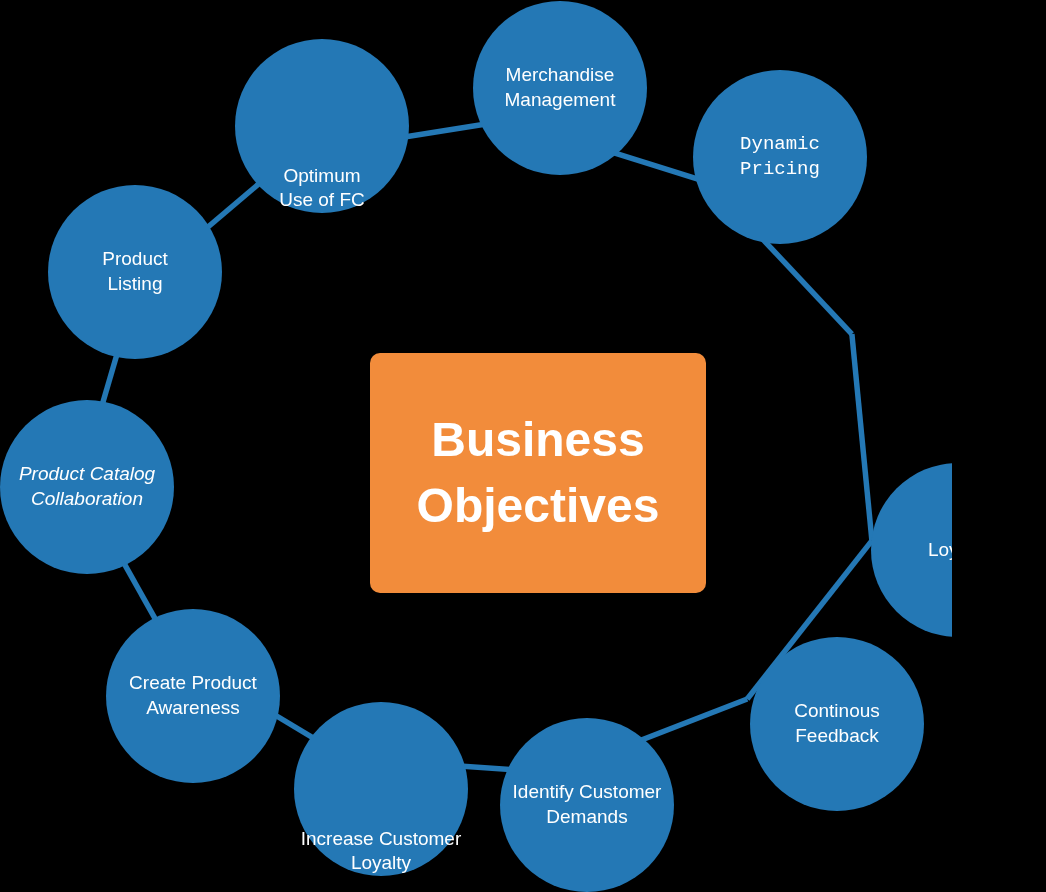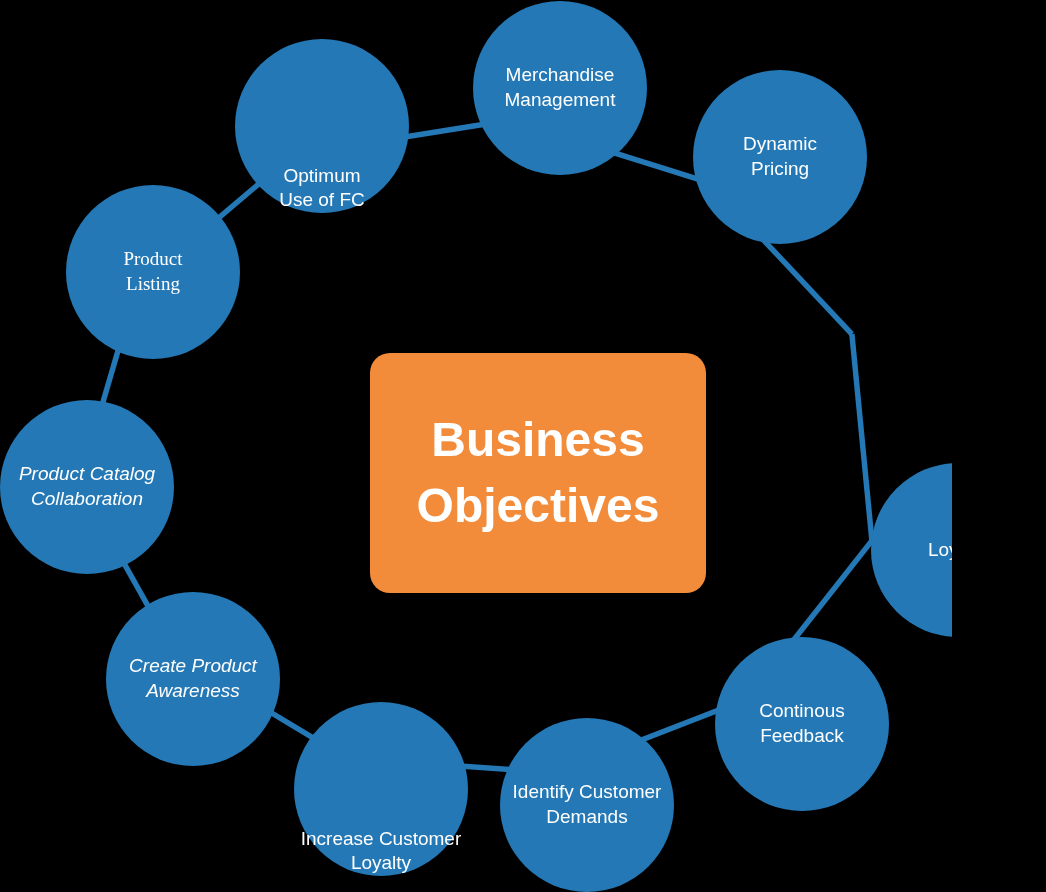--- a/index.html
+++ b/index.html
@@ -44,21 +44,21 @@
   .node .label {
     white-space: pre-line;
     padding: 0 6px;
   }
   .center-box {
     position: absolute;
     left: 370px;
     top: 353px;
     width: 336px;
     height: 240px;
-    border-radius: 20px;
+    border-radius: 10px;
     background: var(--center-fill, #F28C3B);
     color: var(--text, #FFFFFF);
     display: flex;
     align-items: center;
     justify-content: center;
     text-align: center;
     font-size: 48px;
     font-weight: 700;
     line-height: 1.38;
   }
@@ -82,48 +82,48 @@
     <line class="link" x1="193" y1="676" x2="87" y2="487"></line>
     <line class="link" x1="87" y1="487" x2="150" y2="272"></line>
     <line class="link" x1="150" y1="272" x2="322" y2="126"></line>
     <line class="link" x1="322" y1="126" x2="560" y2="88"></line>
   </svg>
 
   <div class="node" style="left:473px; top:1px;">
       <span class="label">Merchandise
 Management</span>
     </div>
-  <div class="node" style="left:693px; top:70px;">
+  <div class="node" style="left:693px; top:70px;font-family:Liberation Mono, monospace;">
       <span class="label">Dynamic
 Pricing</span>
     </div>
   <div class="node" style="left:871px; top:463px;">
       <span class="label">Loyalty</span>
     </div>
-  <div class="node" style="left:715px; top:637px;">
+  <div class="node" style="left:750px; top:637px;">
       <span class="label">Continous
 Feedback</span>
     </div>
   <div class="node" style="left:500px; top:718px;">
       <span class="label">Identify Customer
 Demands</span>
     </div>
   <div class="node" style="left:294px; top:702px;align-items:flex-end;">
       <span class="label">Increase Customer
 Loyalty</span>
     </div>
-  <div class="node" style="left:106px; top:592px;font-style:italic;">
+  <div class="node" style="left:106px; top:609px;">
       <span class="label">Create Product
 Awareness</span>
     </div>
   <div class="node" style="left:0px;   top:400px;font-style:italic;">
       <span class="label">Product Catalog
 Collaboration</span>
     </div>
-  <div class="node" style="left:66px;  top:185px;font-family:Liberation Serif, serif;">
+  <div class="node" style="left:48px;  top:185px;">
       <span class="label">Product
 Listing</span>
     </div>
   <div class="node" style="left:235px; top:39px;align-items:flex-end;">
       <span class="label">Optimum
 Use of FC</span>
     </div>
 
   <div class="center-box">
     <span class="label">Business

